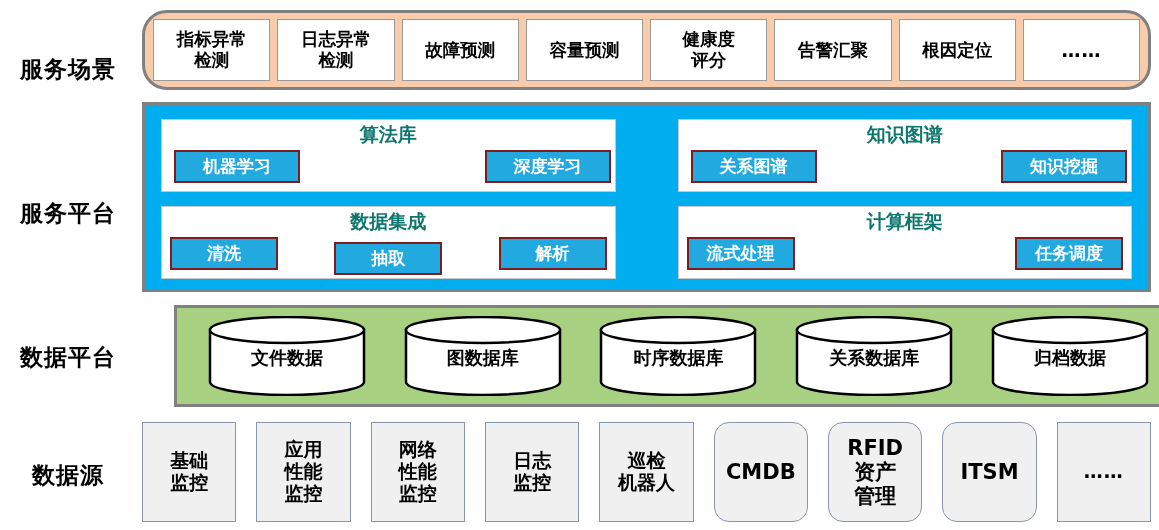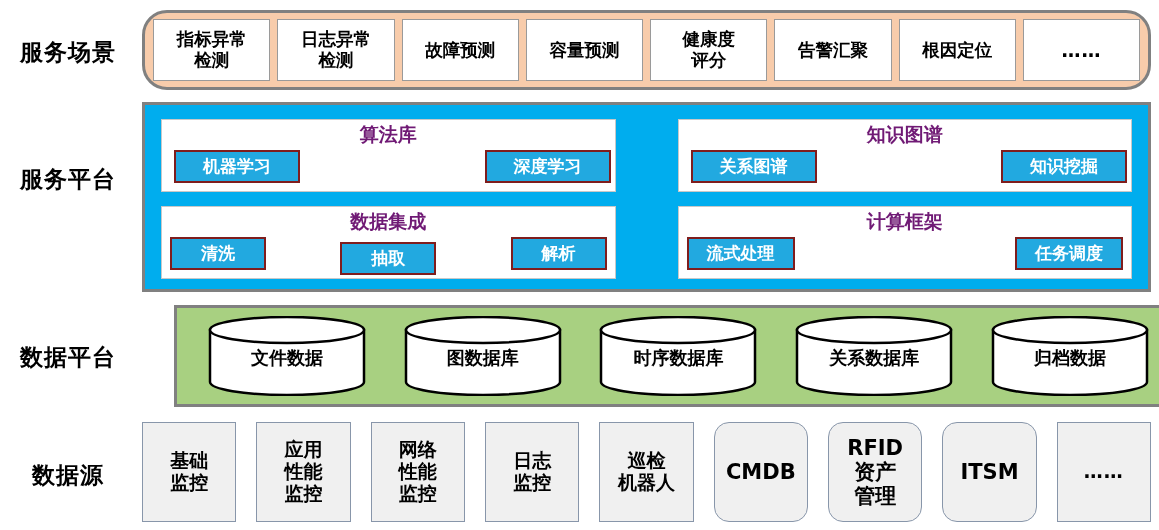--- a/index.html
+++ b/index.html
@@ -26,22 +26,22 @@
     left: 0;
     width: 136px;
     text-align: center;
     font-weight: bold;
     color: #000000;
     font-size: 23px;
     letter-spacing: 1px;
     line-height: 1.1;
     white-space: nowrap;
   }
-  .rail-label.rl-scene    { top: 40px; }
-  .rail-label.rl-platform { top: 167px; }
+  .rail-label.rl-scene    { top: 57px; }
+  .rail-label.rl-platform { top: 201px; }
   .rail-label.rl-data     { top: 345px; }
   .rail-label.rl-source   { top: 463px; }
 
   
   .band {
     position: absolute;
     left: 142px;
     width: 1009px;
     box-sizing: border-box;
     border: 3px solid #808080;
@@ -98,21 +98,21 @@
     box-sizing: border-box;
     padding: 4px 8px 8px 8px;
     display: flex;
     flex-direction: column;
     align-items: center;
     justify-content: flex-start;
   }
   .plat-title {
     font-size: 19px;
     font-weight: bold;
-    color: #701a75;
+    color: #0f766e;
     line-height: 1.15;
     margin-bottom: 4px;
     white-space: nowrap;
   }
   .chip-row {
     width: 100%;
     display: flex;
     align-items: center;
     flex: 1;
   }
@@ -123,21 +123,21 @@
     border: 2px solid #7f1d1d;
     color: #FFFFFF;
     font-size: 17px;
     font-weight: bold;
     padding: 3px 0;
     text-align: center;
     white-space: nowrap;
     box-sizing: border-box;
   }
   .chip.w-wide  { width: 126px; }
-  .chip.w-small { width: 96px;  }
+  .chip.w-small { width: 108px;  }
   .chip.w-mid   { width: 108px; }
   .chip.raised  { position: relative; top: 5px; }
 
   
   .band-dataplat {
     top: 305px;
     height: 102px;
     background: #A8D081;
     display: flex;
     align-items: center;

